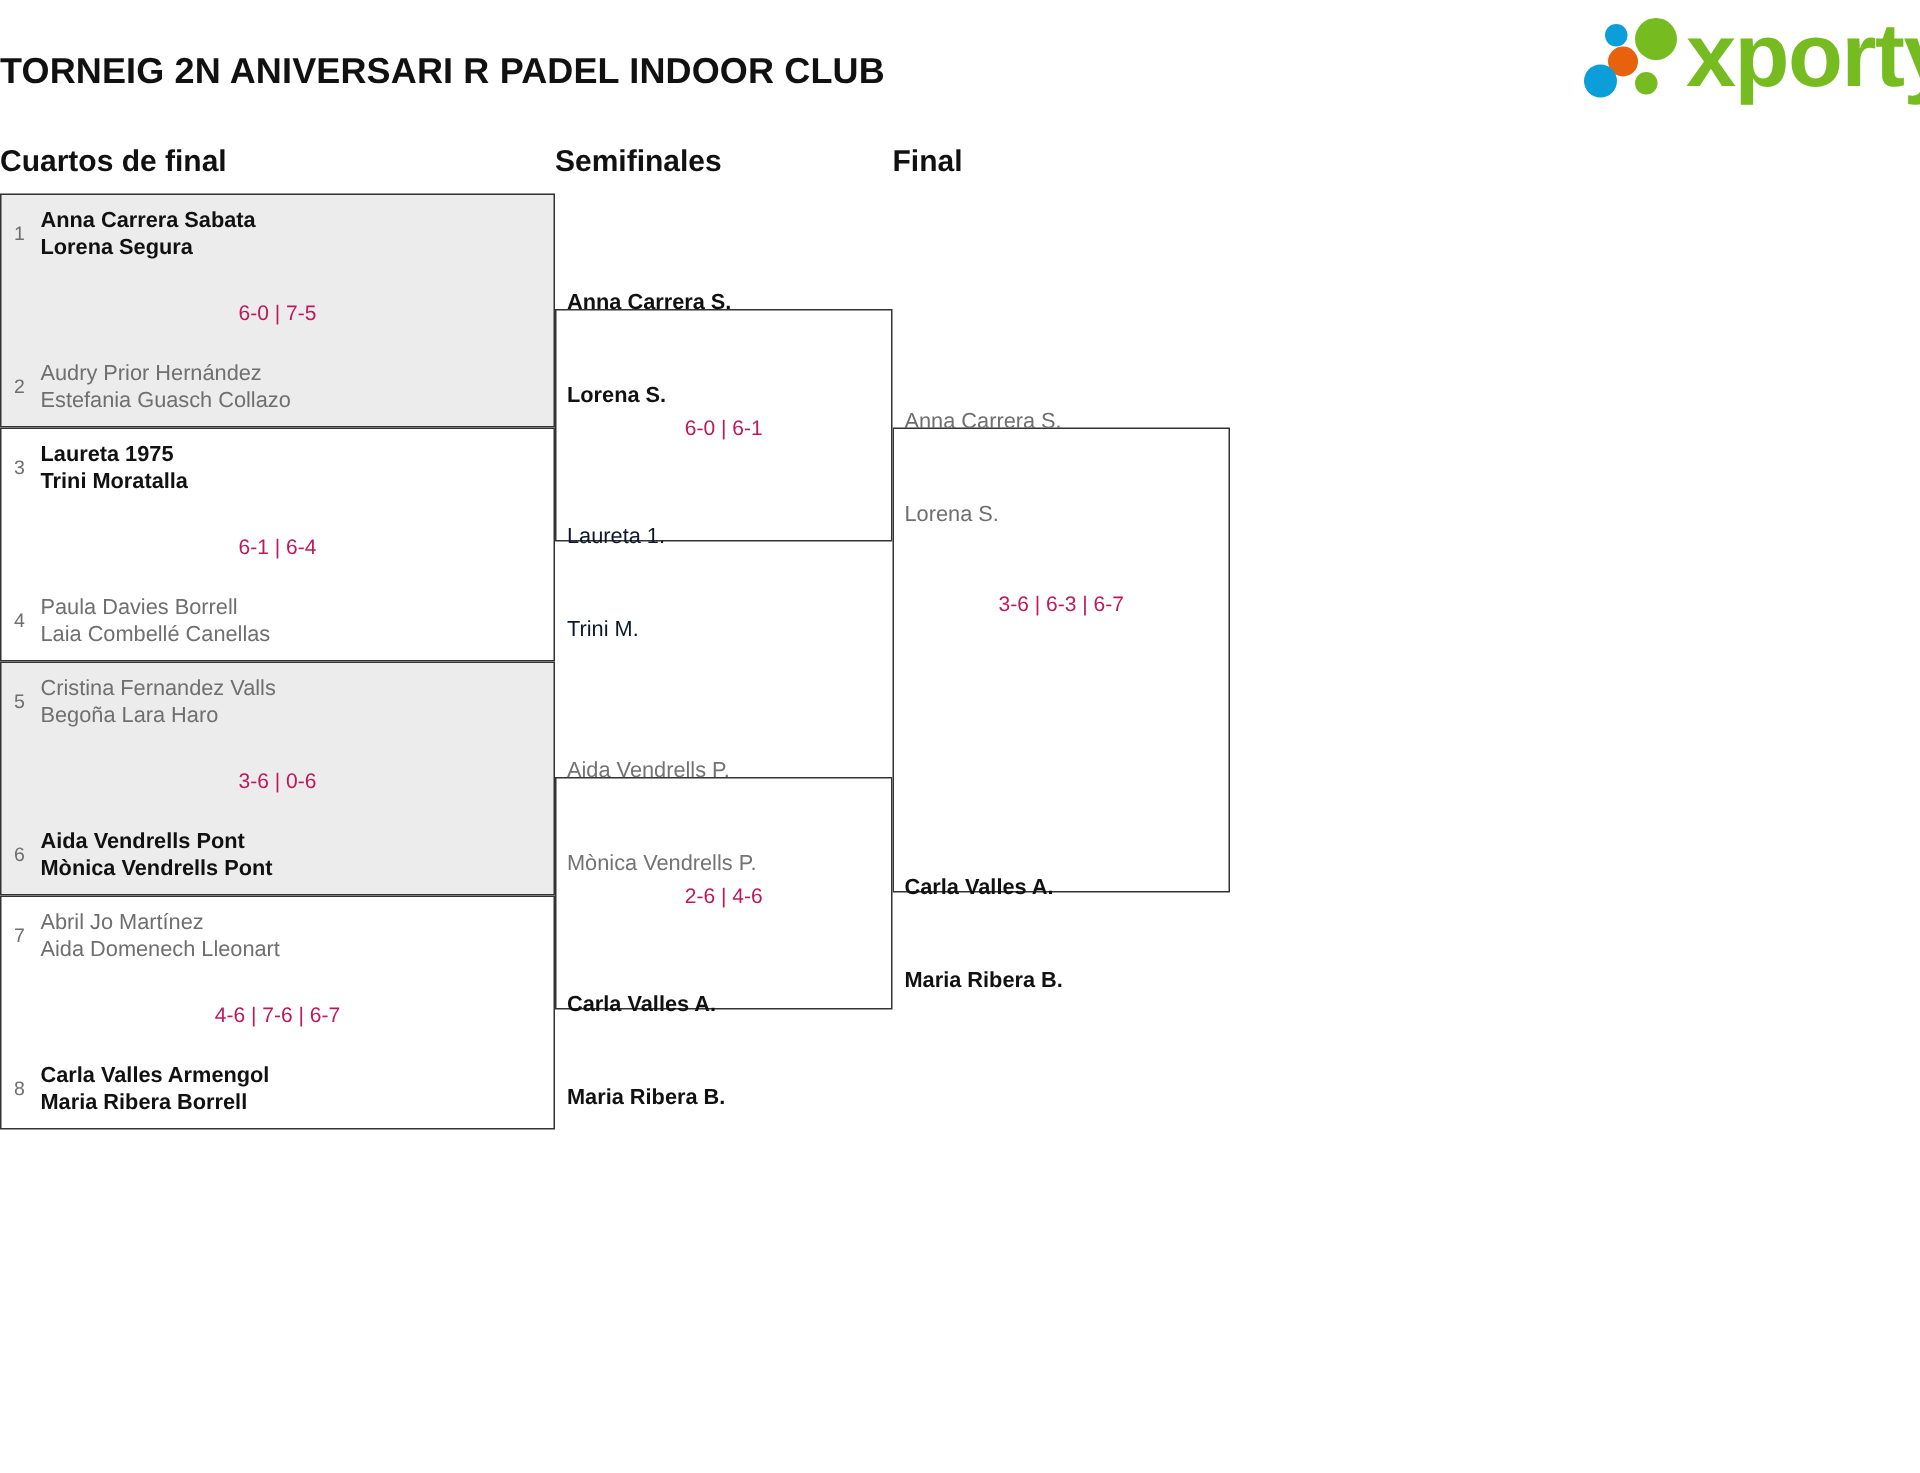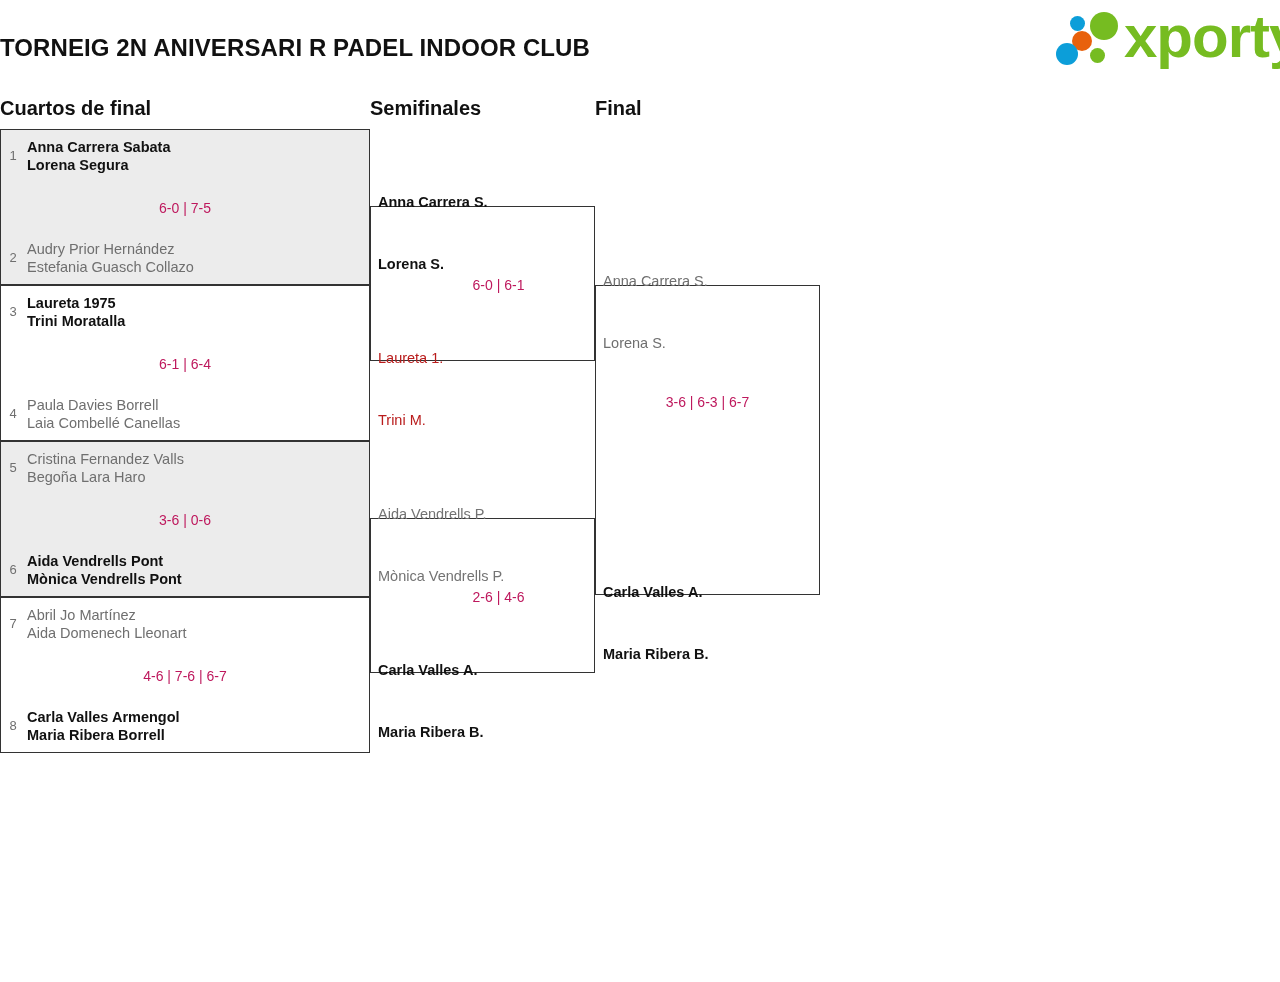--- a/index.html
+++ b/index.html
@@ -152,23 +152,23 @@
     font-size: 14.5px;
     line-height: 18px;
     color: #737373;
   }
   .sf .team-bottom-out {
     position: absolute;
     left: 7px;
     top: 98px;
     font-size: 14.5px;
     line-height: 18px;
-    color: #b91c1c;
-  }
-  .sf .score { top: 69px; margin-left: 16px; }
+    color: #0f172a;
+  }
+  .sf .score { top: 69px; }
 
   
   .fin { left: 595px; width: 225px; height: 310px; }
   #fin-0 { top: 285px; }
   .fin .team-top-out {
     position: absolute;
     left: 7px;
     top: -58px;
     font-size: 14.5px;
     line-height: 18px;

